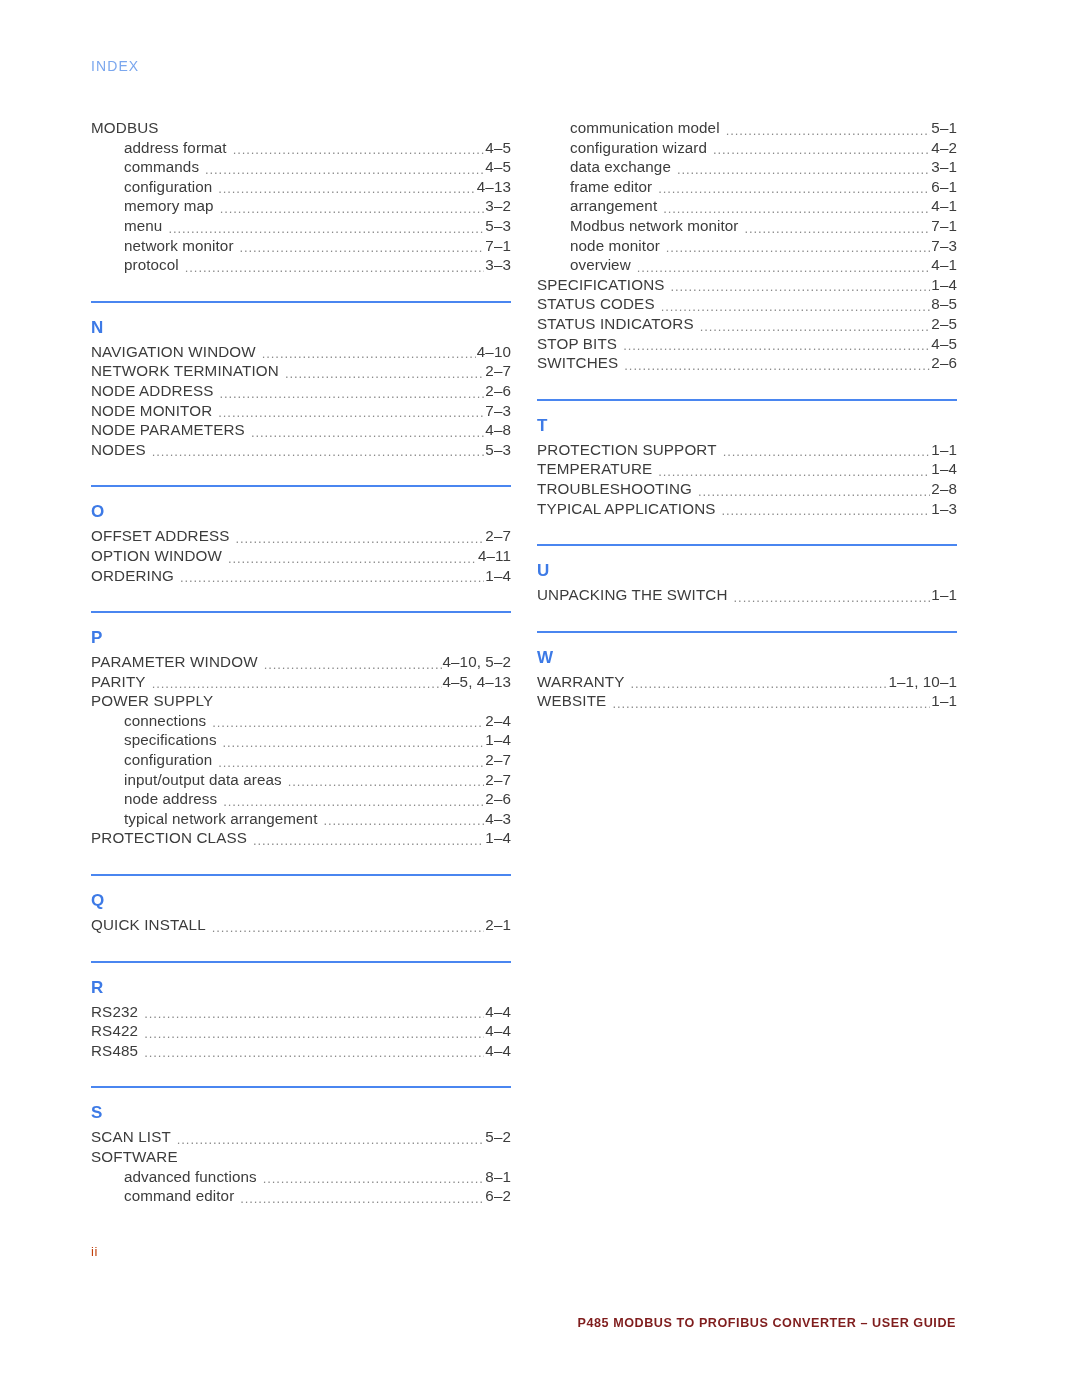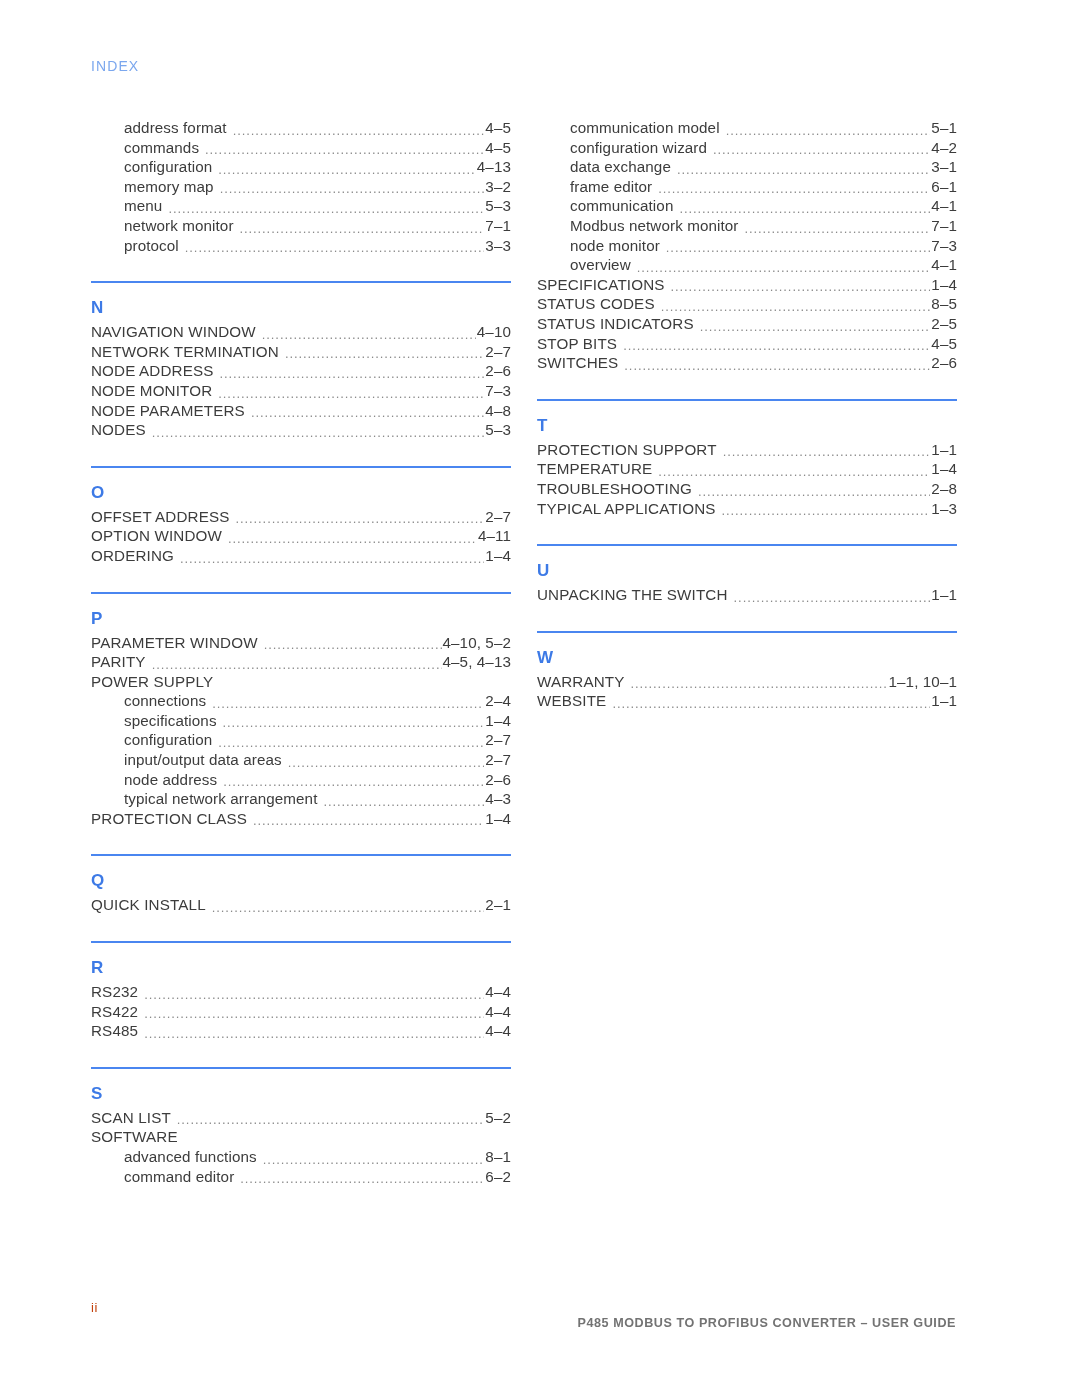--- a/index.html
+++ b/index.html
@@ -96,42 +96,46 @@
   .entry-page {
     flex: 0 0 auto;
     text-align: right;
     letter-spacing: 0.1px;
   }
 
   
   #footer-page-number {
     position: absolute;
     left: 91px;
-    top: 1300px;
+    top: 1244px;
     font-size: 13px;
     color: #c2410c;
     letter-spacing: 0.5px;
   }
   #footer-title {
     position: absolute;
     right: 124px;
     top: 1316px;
     font-size: 12.6px;
     font-weight: bold;
-    color: #737373;
+    color: #7f1d1d;
     letter-spacing: 0.55px;
   }
 </style>
 </head>
 <body>
 
 <div id="index-header">INDEX</div>
 
 <div id="column-left" class="column">
     <div class="index-section">
+      <div class="entry main group">
+        <span class="entry-label">MODBUS</span>
+        <span class="entry-page"></span>
+      </div>
       <div class="entry sub">
         <span class="entry-label">address format</span>
         <span class="leader"></span>
         <span class="entry-page">4–5</span>
       </div>
       <div class="entry sub">
         <span class="entry-label">commands</span>
         <span class="leader"></span>
         <span class="entry-page">4–5</span>
       </div>
@@ -336,21 +340,21 @@
         <span class="entry-label">data exchange</span>
         <span class="leader"></span>
         <span class="entry-page">3–1</span>
       </div>
       <div class="entry sub">
         <span class="entry-label">frame editor</span>
         <span class="leader"></span>
         <span class="entry-page">6–1</span>
       </div>
       <div class="entry sub">
-        <span class="entry-label">communication</span>
+        <span class="entry-label">arrangement</span>
         <span class="leader"></span>
         <span class="entry-page">4–1</span>
       </div>
       <div class="entry sub">
         <span class="entry-label">Modbus network monitor</span>
         <span class="leader"></span>
         <span class="entry-page">7–1</span>
       </div>
       <div class="entry sub">
         <span class="entry-label">node monitor</span>

